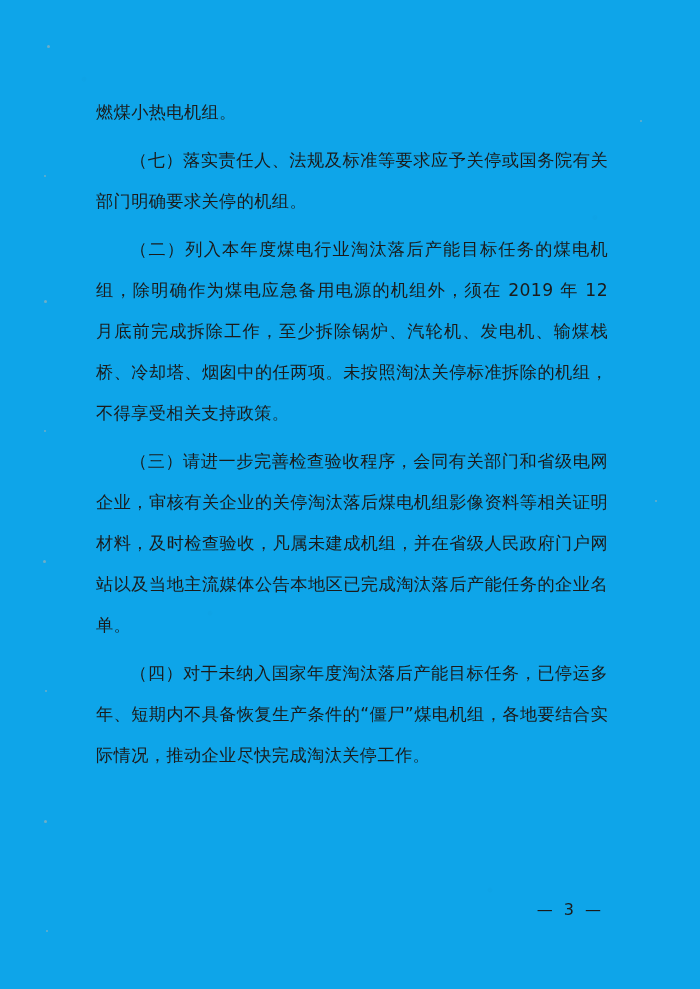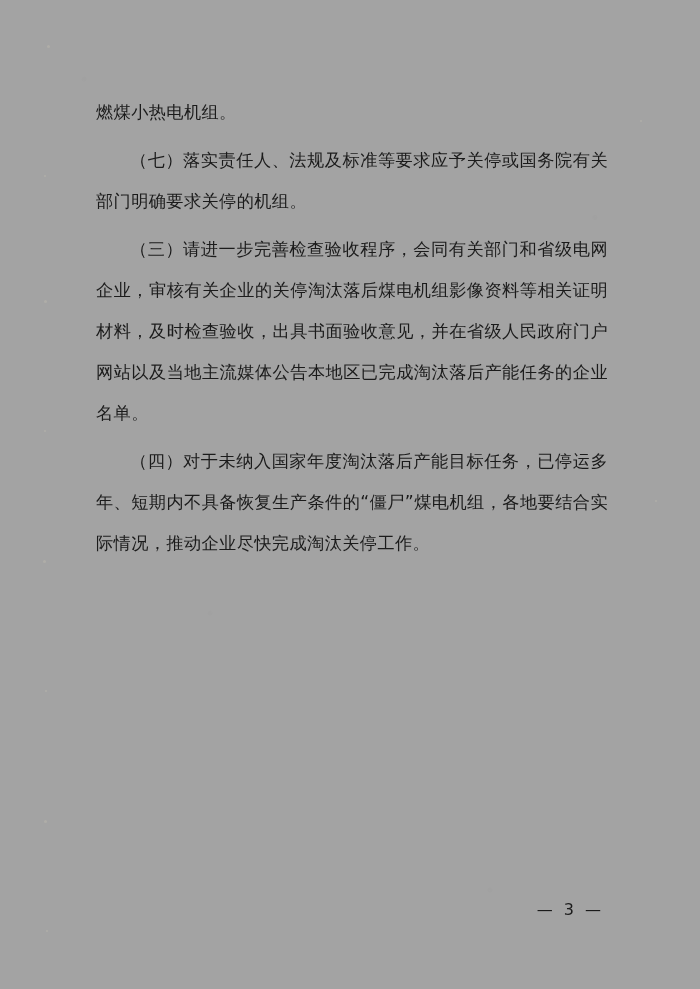--- a/index.html
+++ b/index.html
@@ -10,21 +10,21 @@
     width: 700px;
     height: 989px;
     background: #ffffff;
     font-family: "DejaVu Sans", sans-serif;
     overflow: hidden;
   }
   .page {
     position: relative;
     width: 700px;
     height: 989px;
-    background: #a3a3a3;
+    background: #0ea5e9;
     box-sizing: border-box;
   }
   
   .paper-tone {
     position: absolute;
     inset: 0;
     background:
       radial-gradient(circle at 12% 8%, rgba(0,0,0,0.012) 0 2px, transparent 3px),
       radial-gradient(circle at 85% 22%, rgba(0,0,0,0.010) 0 2px, transparent 3px),
       radial-gradient(circle at 30% 62%, rgba(0,0,0,0.010) 0 2px, transparent 3px),
@@ -80,18 +80,19 @@
   <div class="speck" style="left:43px; top:560px; width:3px; height:3px;"></div>
   <div class="speck" style="left:45px; top:690px; width:2px; height:2px;"></div>
   <div class="speck" style="left:44px; top:820px; width:3px; height:3px;"></div>
   <div class="speck" style="left:46px; top:930px; width:2px; height:2px;"></div>
   <div class="speck" style="left:640px; top:120px; width:2px; height:2px;"></div>
   <div class="speck" style="left:655px; top:500px; width:2px; height:2px;"></div>
 
   <div class="content">
     <p class="para">燃煤小热电机组。</p>
     <p class="para indent">（七）落实责任人、法规及标准等要求应予关停或国务院有关部门明确要求关停的机组。</p>
-    <p class="para indent">（三）请进一步完善检查验收程序，会同有关部门和省级电网企业，审核有关企业的关停淘汰落后煤电机组影像资料等相关证明材料，及时检查验收，出具书面验收意见，并在省级人民政府门户网站以及当地主流媒体公告本地区已完成淘汰落后产能任务的企业名单。</p>
+    <p class="para indent">（二）列入本年度煤电行业淘汰落后产能目标任务的煤电机组，除明确作为煤电应急备用电源的机组外，须在 2019 年 12 月底前完成拆除工作，至少拆除锅炉、汽轮机、发电机、输煤栈桥、冷却塔、烟囱中的任两项。未按照淘汰关停标准拆除的机组，不得享受相关支持政策。</p>
+    <p class="para indent">（三）请进一步完善检查验收程序，会同有关部门和省级电网企业，审核有关企业的关停淘汰落后煤电机组影像资料等相关证明材料，及时检查验收，凡属未建成机组，并在省级人民政府门户网站以及当地主流媒体公告本地区已完成淘汰落后产能任务的企业名单。</p>
     <p class="para indent">（四）对于未纳入国家年度淘汰落后产能目标任务，已停运多年、短期内不具备恢复生产条件的“僵尸”煤电机组，各地要结合实际情况，推动企业尽快完成淘汰关停工作。</p>
   </div>
 
   <div class="page-number">— 3 —</div>
 </div>
 
 </body></html>

